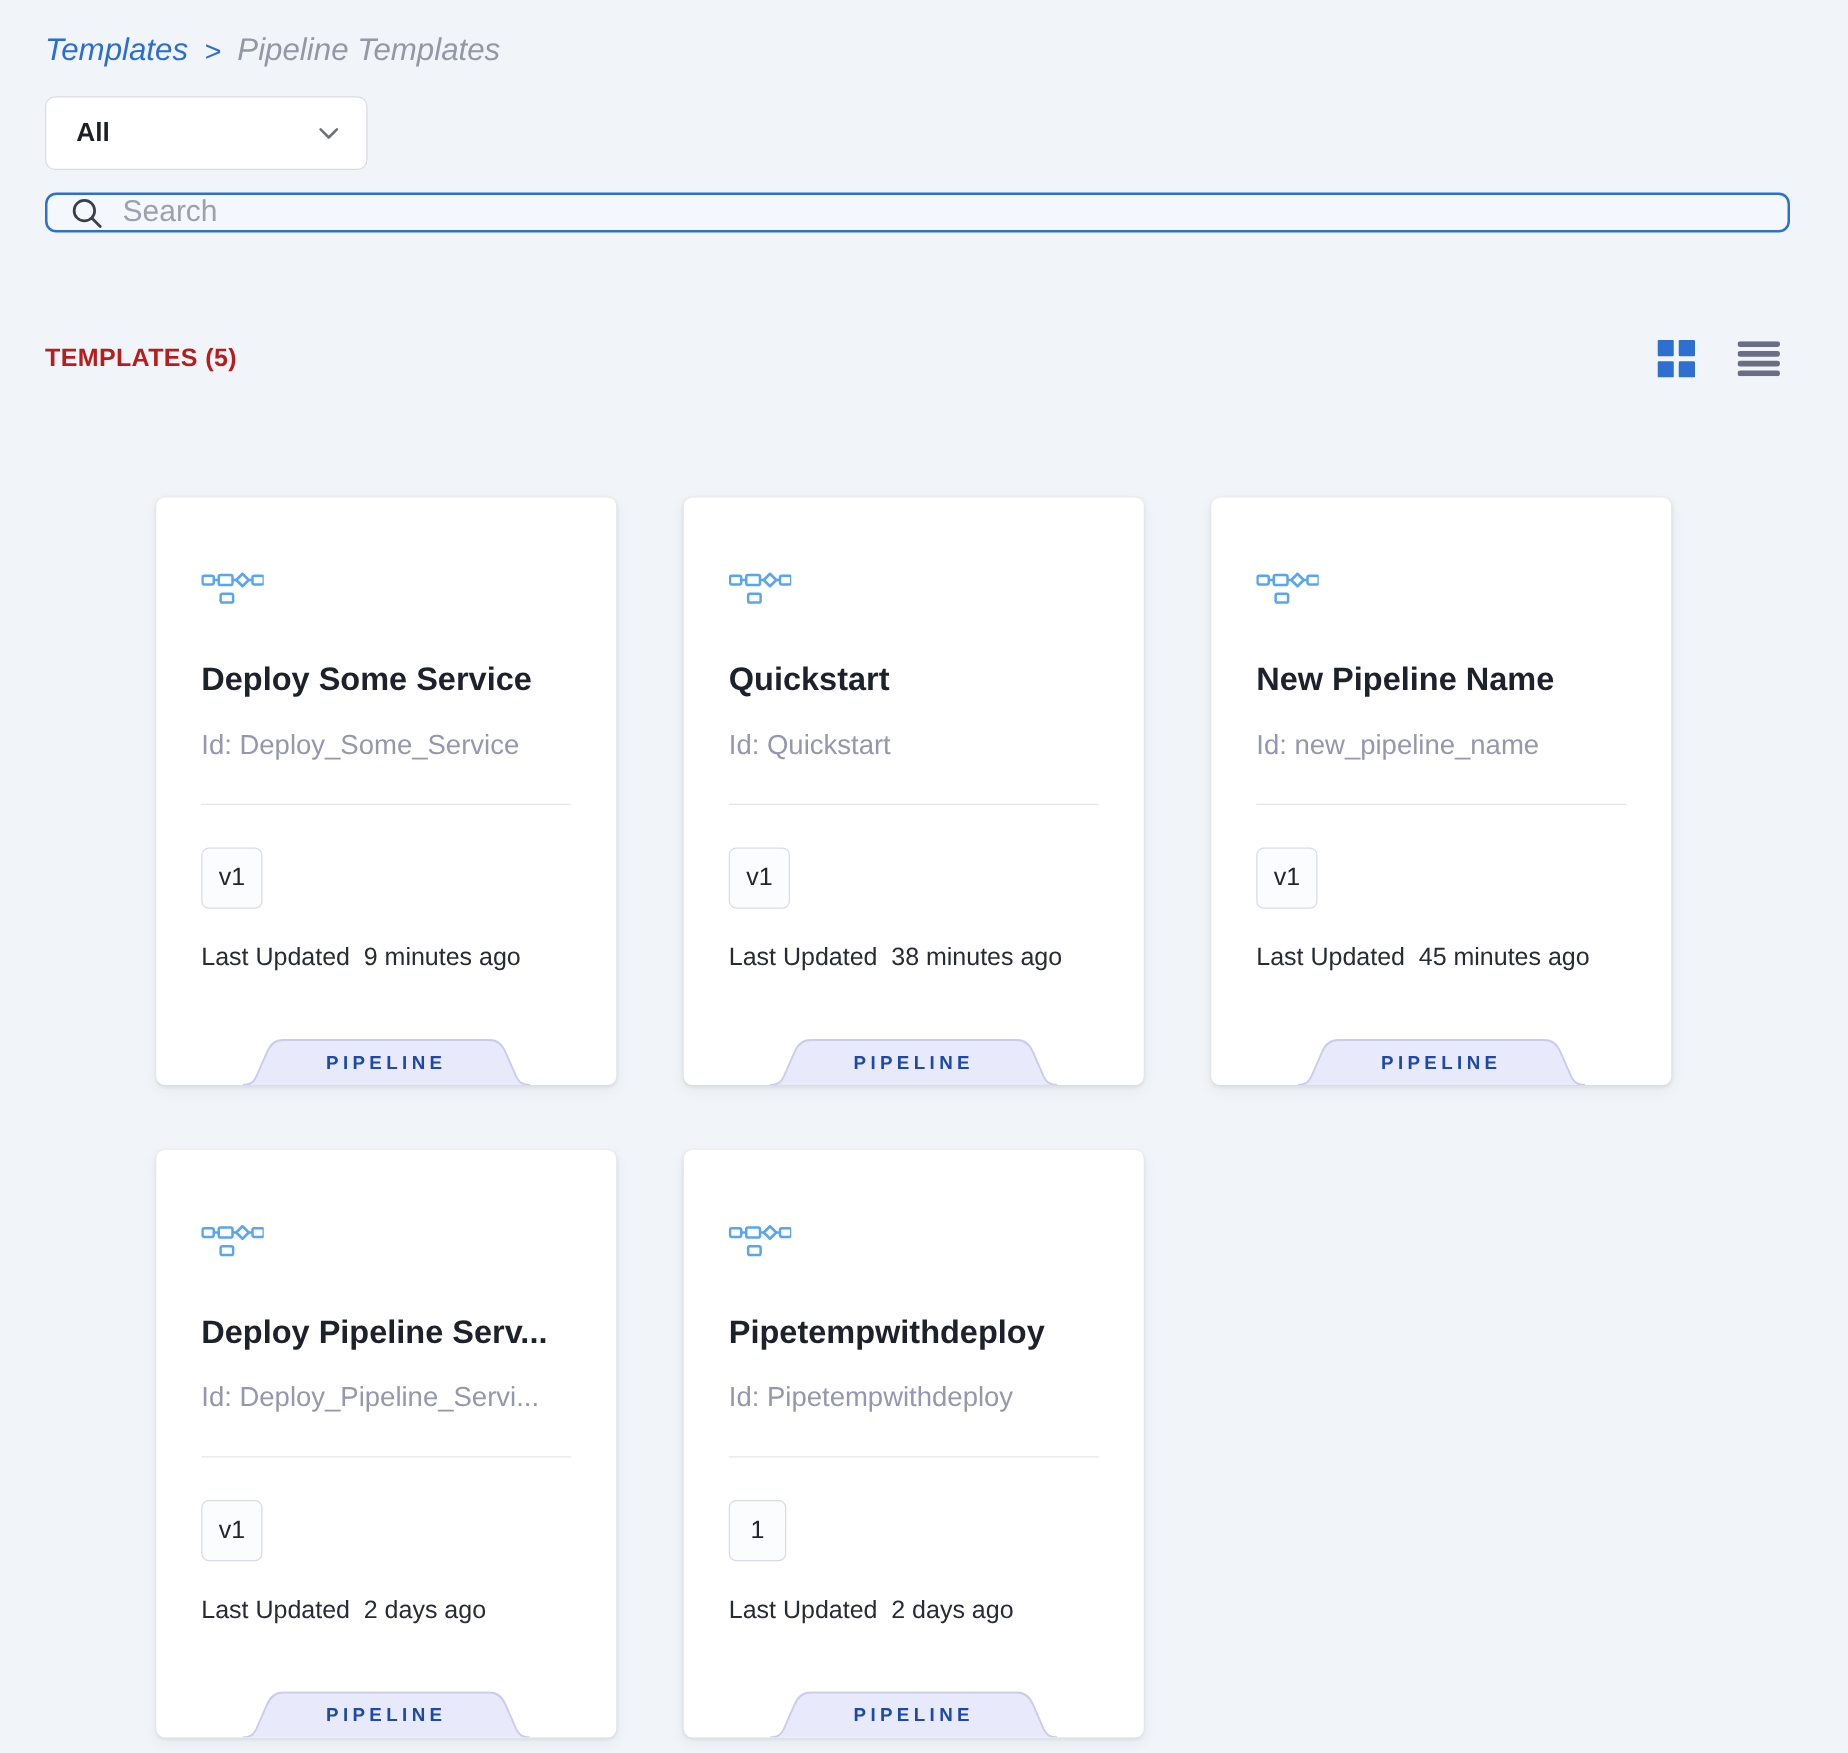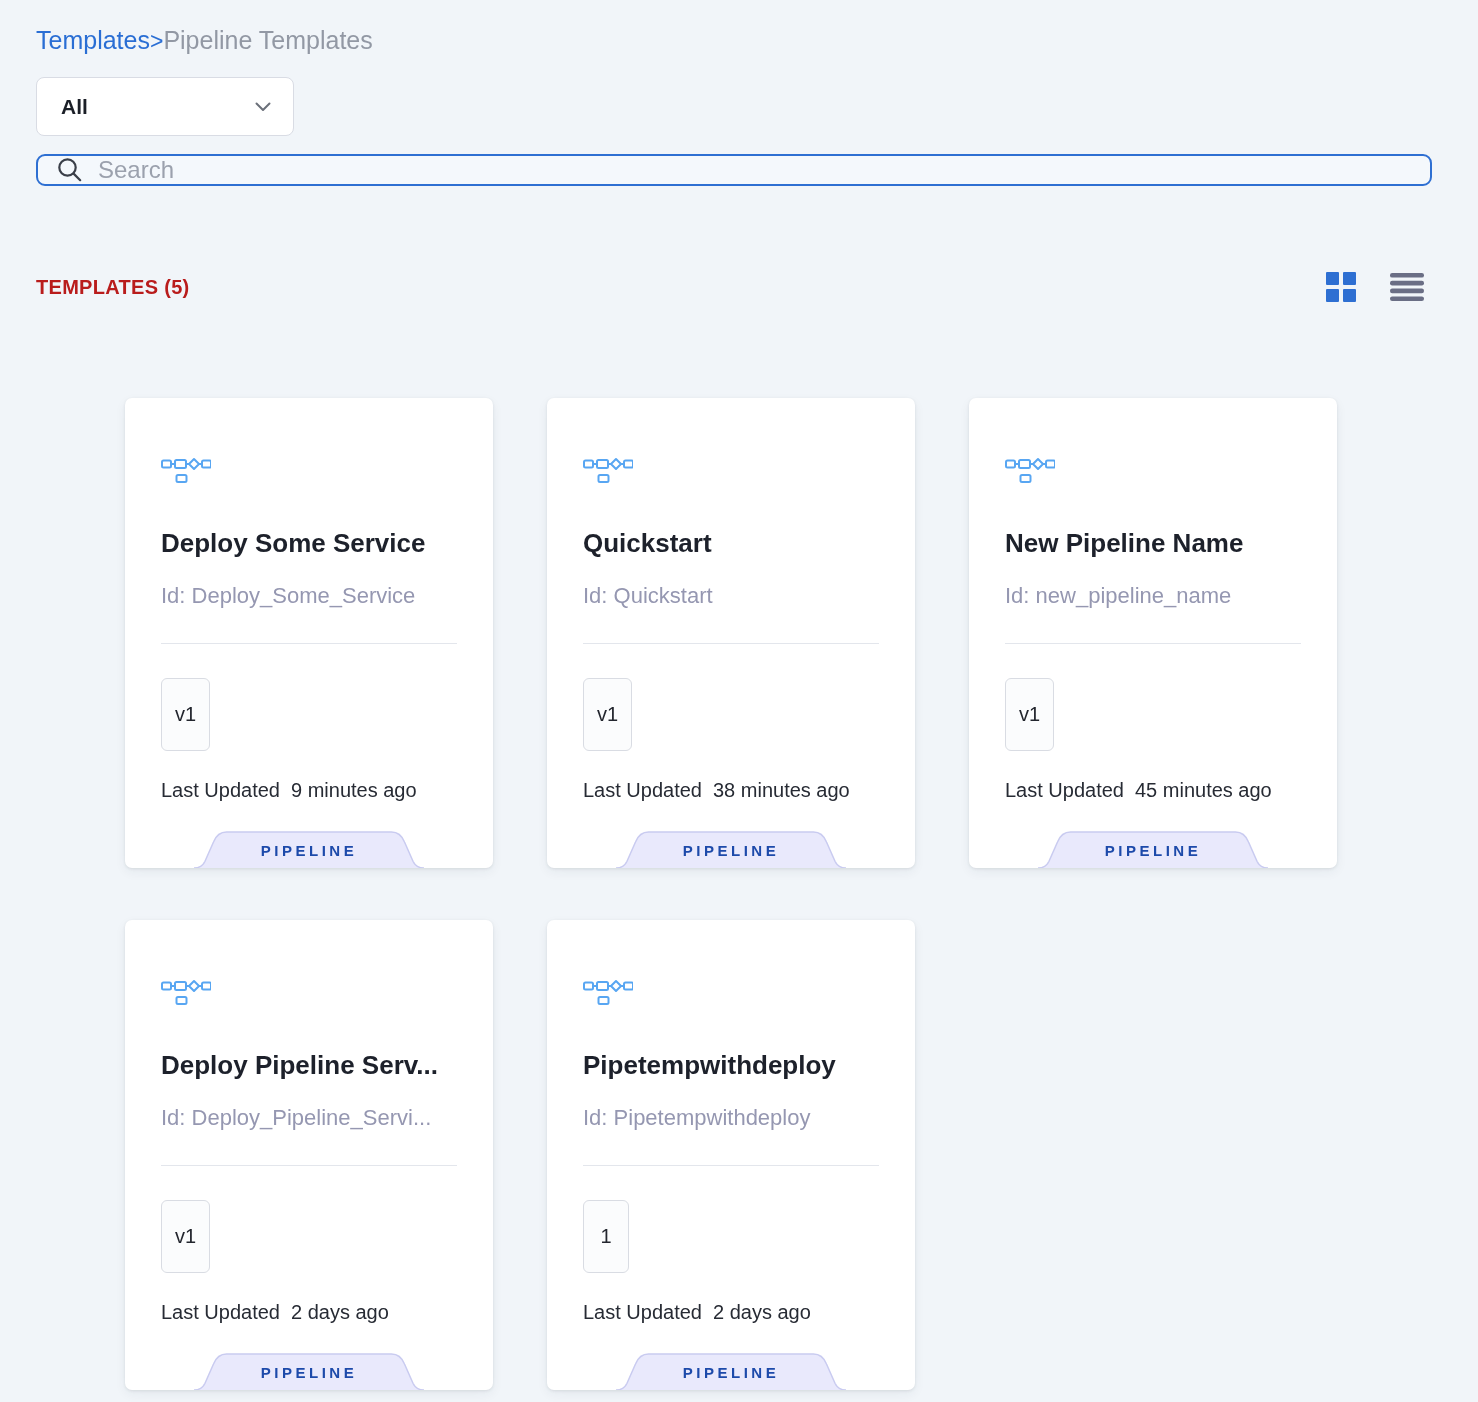--- a/index.html
+++ b/index.html
@@ -10,20 +10,22 @@
     color: #22262e;
     overflow: hidden;
   }
 
   
   .breadcrumb {
     padding: 26px 0 0 36px;
     font-size: 25px;
     display: flex;
     align-items: center;
+    gap: 13px;
+    font-style: italic;
   }
   .bc-link { color: #2a6ed4; text-decoration: none; cursor: pointer; }
   .bc-sep { color: #2a6ed4; font-size: 23px; font-weight: 500; padding-top: 2px; }
   .bc-current { color: #9298a4; }
 
   
   .controls {
     display: flex;
     align-items: stretch;
     gap: 18px;
@@ -44,21 +46,21 @@
     flex: none;
   }
   .scope-select .value { font-size: 21px; font-weight: 700; color: #1b1f27; }
   .search-box {
     flex: 1;
     height: 59px;
     background: #f4f8fc;
     border: 2px solid #2e6fd2;
     border-radius: 9px;
     display: flex;
-    align-items: flex-start;
+    align-items: flex-end;
     gap: 15px;
     padding: 0 18px;
   }
   .search-box input {
     flex: 1;
     border: none;
     outline: none;
     background: transparent;
     font-family: inherit;
     font-size: 24px;
@@ -118,21 +120,21 @@
     color: #9597b1;
     line-height: 26px;
     white-space: nowrap;
     overflow: hidden;
   }
   .divider { margin-top: 34px; height: 1px; background: #e3e6ec; }
   .badge-row { margin-top: 34px; }
   .version-badge {
     display: inline-block;
     min-width: 46px;
-    padding: 24px 13px;
+    padding: 12px 13px;
     border: 1px solid #d9dce3;
     border-radius: 6px;
     background: #fbfcfd;
     font-size: 20px;
     color: #23262e;
     text-align: center;
   }
   .updated {
     margin-top: 28px;
     display: flex;

